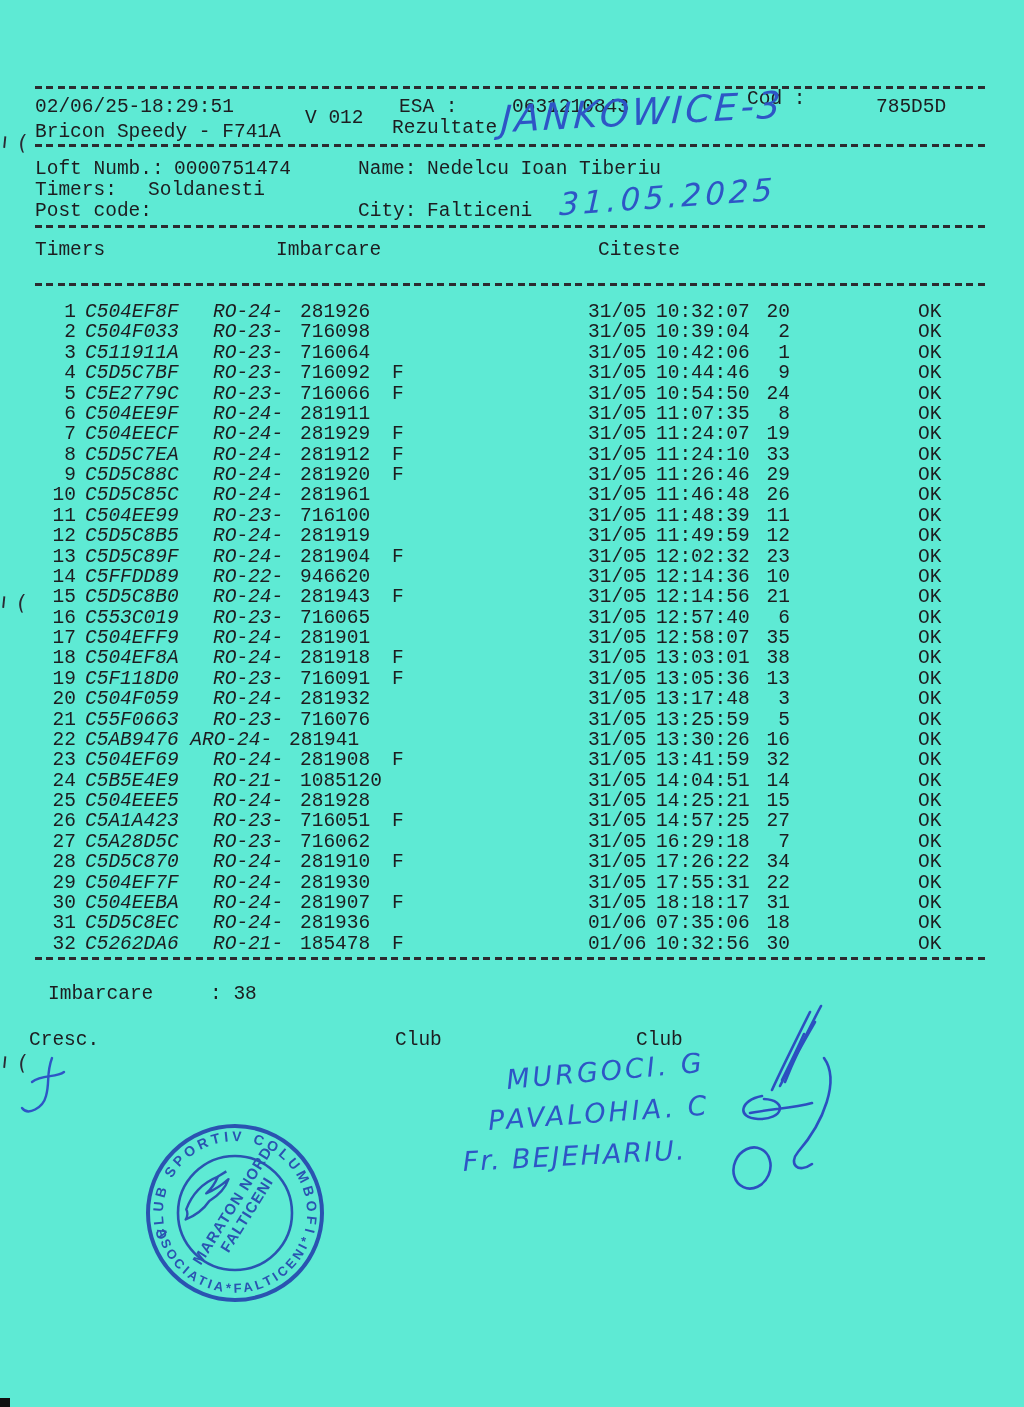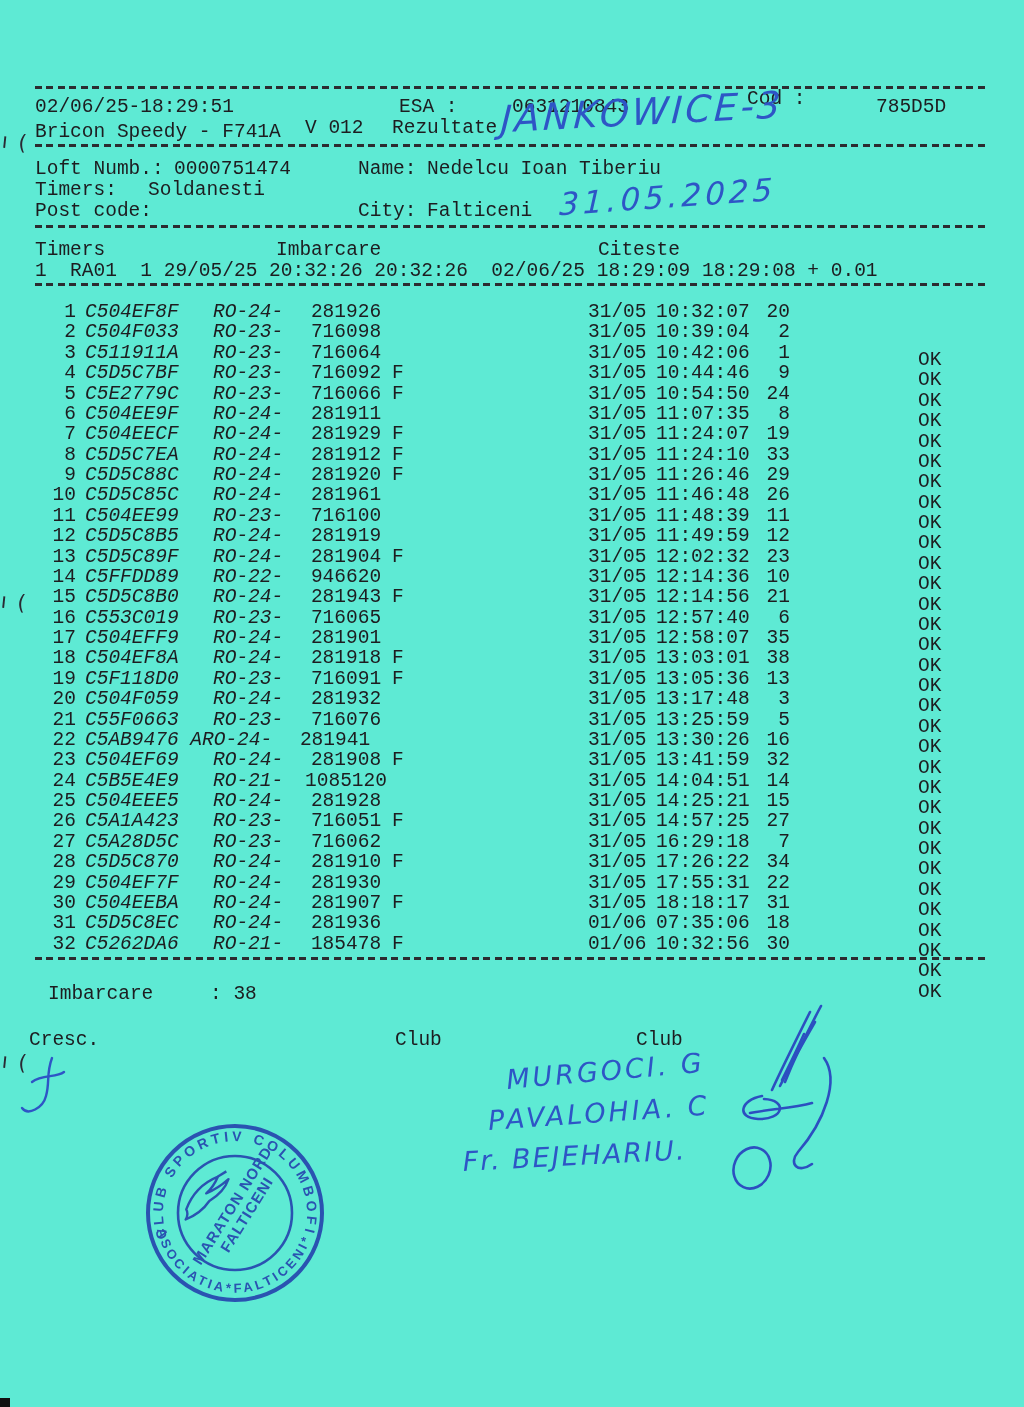--- a/index.html
+++ b/index.html
@@ -11,26 +11,26 @@
   .abs{position:absolute;white-space:pre;line-height:21px;}
   .dash{position:absolute;left:35px;width:950px;height:2.6px;
         background:repeating-linear-gradient(90deg,#2c2c30 0 7px,transparent 7px 11.5px);}
   
   #rows{position:absolute;left:0;top:302px;width:1024px;}
   .row{position:relative;height:20.38px;}
   .row span{position:absolute;white-space:pre;line-height:20.38px;}
   .cnum{left:30px;width:46px;text-align:right;}
   .cchip{left:85px;font-style:italic;}
   .cband{left:213px;font-style:italic;}
-  .cring{left:300px;width:92px;text-align:center;}
+  .cring{left:300px;width:92px;text-align:left;}
   .csuf{left:392px;}
   .cdate{left:588px;}
   .ctime{left:656px;}
   .cpos{left:748px;width:42px;text-align:right;}
-  .cok{left:918px;margin-top:48px;}
+  .cok{left:918px;}
   .rowA .cband{left:202px;}
   .rowA .cring{left:289px;}
   
   .hw{position:absolute;font-family:"DejaVu Sans",sans-serif;font-style:italic;
       color:#2e55c6;white-space:pre;transform-origin:left top;}
   .hw-title{left:502px;top:98px;font-size:37px;letter-spacing:3px;transform:rotate(-3deg) skewX(-6deg);}
   .hw-date{left:560px;top:186px;font-size:31px;letter-spacing:4px;transform:rotate(-4deg) skewX(-6deg);}
   .hw-name0{left:505px;top:1064px;font-size:27px;letter-spacing:3px;transform:rotate(-5deg);}
   .hw-name1{left:487px;top:1105px;font-size:27px;letter-spacing:3px;transform:rotate(-4deg);}
   .hw-name2{left:462px;top:1146px;font-size:27px;letter-spacing:2px;transform:rotate(-3deg);}
@@ -50,37 +50,36 @@
   <div class="dash" style="top:283px"></div>
   <div class="dash" style="top:957px"></div>
 
   <span class="abs" style="left:35px;top:97px">02/06/25-18:29:51</span>
   <span class="abs" style="left:399px;top:97px">ESA :</span>
   <span class="abs" style="left:512px;top:97px">0631210843</span>
   <span class="abs" style="left:747px;top:89px">Cod :</span>
   <span class="abs" style="left:876px;top:97px">785D5D</span>
 
   <span class="abs" style="left:35px;top:122px">Bricon Speedy - F741A</span>
-  <span class="abs" style="left:305px;top:118px">V 012</span>
+  <span class="abs" style="left:305px;top:108px">V 012</span>
   <span class="abs" style="left:392px;top:118px">Rezultate</span>
 
   <span class="abs" style="left:35px;top:159px">Loft Numb.:</span>
   <span class="abs" style="left:174px;top:159px">0000751474</span>
   <span class="abs" style="left:358px;top:159px">Name:</span>
   <span class="abs" style="left:427px;top:159px">Nedelcu Ioan Tiberiu</span>
   <span class="abs" style="left:35px;top:180px">Timers:</span>
   <span class="abs" style="left:148px;top:180px">Soldanesti</span>
   <span class="abs" style="left:35px;top:201px">Post code:</span>
   <span class="abs" style="left:358px;top:201px">City:</span>
   <span class="abs" style="left:427px;top:201px">Falticeni</span>
 
   <span class="abs" style="left:35px;top:240px">Timers</span>
   <span class="abs" style="left:276px;top:240px">Imbarcare</span>
   <span class="abs" style="left:598px;top:240px">Citeste</span>
-  <span class="abs" style="left:35px;top:261px">1  RA01  1 29/05/25 20:32:26 20:32:26  02/06/25 18:29:09 18:29:08 + 0.01</span>
 
   <div id="rows">
       <div class="row">
         <span class="cnum">1</span>
         <span class="cchip">C504EF8F</span>
         <span class="cband">RO-24-</span>
         <span class="cring">281926</span>
         <span class="cdate">31/05</span>
         <span class="ctime">10:32:07</span>
         <span class="cpos">20</span>

